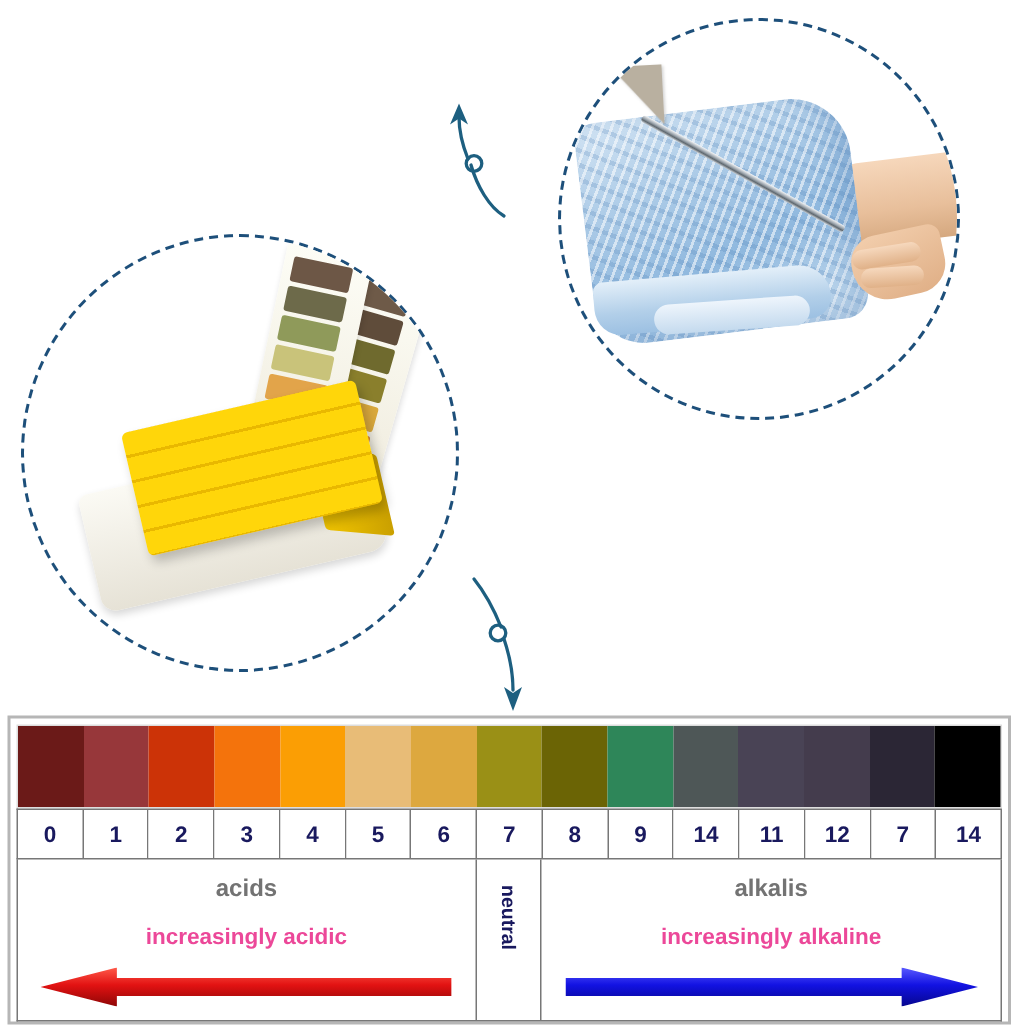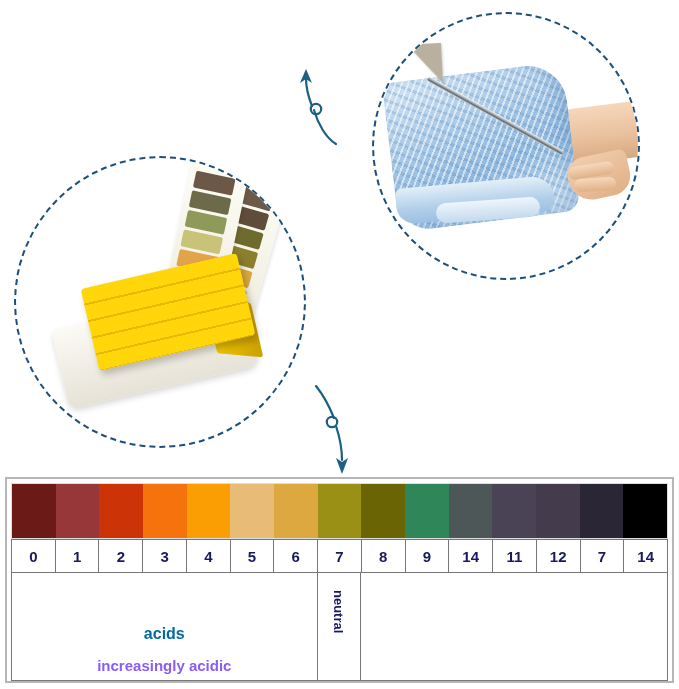--- a/index.html
+++ b/index.html
@@ -176,24 +176,24 @@
   }
   .legend-zone {
     position: relative;
     display: flex; flex-direction: column; align-items: center;
     padding-top: 11px;
   }
   .legend-zone.acids   { flex: 0 0 46.66%; border-right: 1px solid #777777; }
   .legend-zone.neutral { flex: 0 0 6.66%;  border-right: 1px solid #777777; }
   .legend-zone.alkalis { flex: 1 1 auto; }
   .zone-title {
-    color: #0369a1; font-weight: bold; font-size: 16px; margin-bottom: 14px; margin-top: 41px;
+    color: #737373; font-weight: bold; font-size: 16px; margin-bottom: 14px;
   }
   .zone-sub {
-    color: #8b5cf6; font-weight: bold; font-size: 15px; margin-bottom: 12px;
+    color: #ec4899; font-weight: bold; font-size: 15px; margin-bottom: 12px;
   }
   .vert-label {
     color: #19195e; font-weight: bold; font-size: 13px;
     writing-mode: vertical-rl; text-orientation: mixed;
     margin-top: 6px; white-space: nowrap;
   }
   .zone-arrow { width: 90%; height: 26px; }
 </style>
 </head>
 <body>
@@ -308,17 +308,31 @@
             </linearGradient>
           </defs>
           <polygon points="0,13 52,0 52,7 280,7 280,19 52,19 52,26" fill="url(#gred)"></polygon>
         </svg>
       </div>
 
       <div class="legend-zone neutral">
         <div class="vert-label">neutral</div>
       </div>
 
+      <div class="legend-zone alkalis">
+        <div class="zone-title">alkalis</div>
+        <div class="zone-sub">increasingly alkaline</div>
+        <svg class="zone-arrow" viewBox="0 0 280 26" preserveAspectRatio="none">
+          <defs>
+            <linearGradient id="gblue" x1="0" y1="0" x2="0" y2="1">
+              <stop offset="0%" stop-color="#5a5aff"></stop>
+              <stop offset="45%" stop-color="#1212e2"></stop>
+              <stop offset="100%" stop-color="#06068e"></stop>
+            </linearGradient>
+          </defs>
+          <polygon points="280,13 228,0 228,7 0,7 0,19 228,19 228,26" fill="url(#gblue)"></polygon>
+        </svg>
+      </div>
 
     </div>
   </div>
 
 </div>
 
 </body></html>

